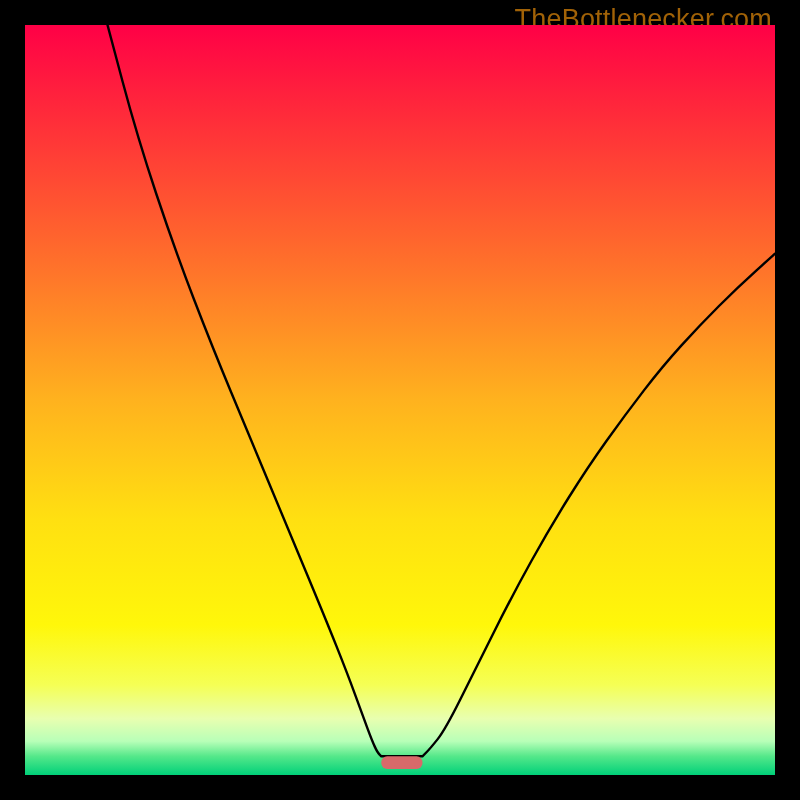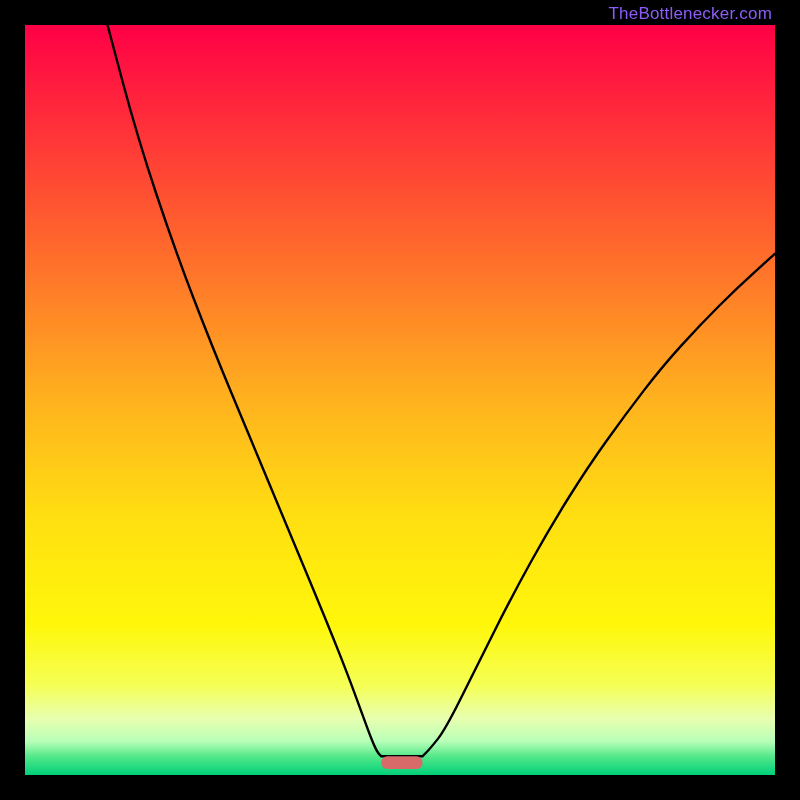--- a/index.html
+++ b/index.html
@@ -22,22 +22,22 @@
     left: 25px;
     top: 25px;
     width: 750px;
     height: 750px;
     overflow: hidden;
   }
   .watermark {
     position: absolute;
     top: 4px;
     right: 28px;
-    color: #8b5cf6;
-    font-size: 17px;
+    color: #a16207;
+    font-size: 27px;
     font-weight: 400;
     letter-spacing: 0.2px;
   }
 </style>
 </head>
 <body>
 
 <div class="frame">
   <div class="watermark">TheBottlenecker.com</div>
 

